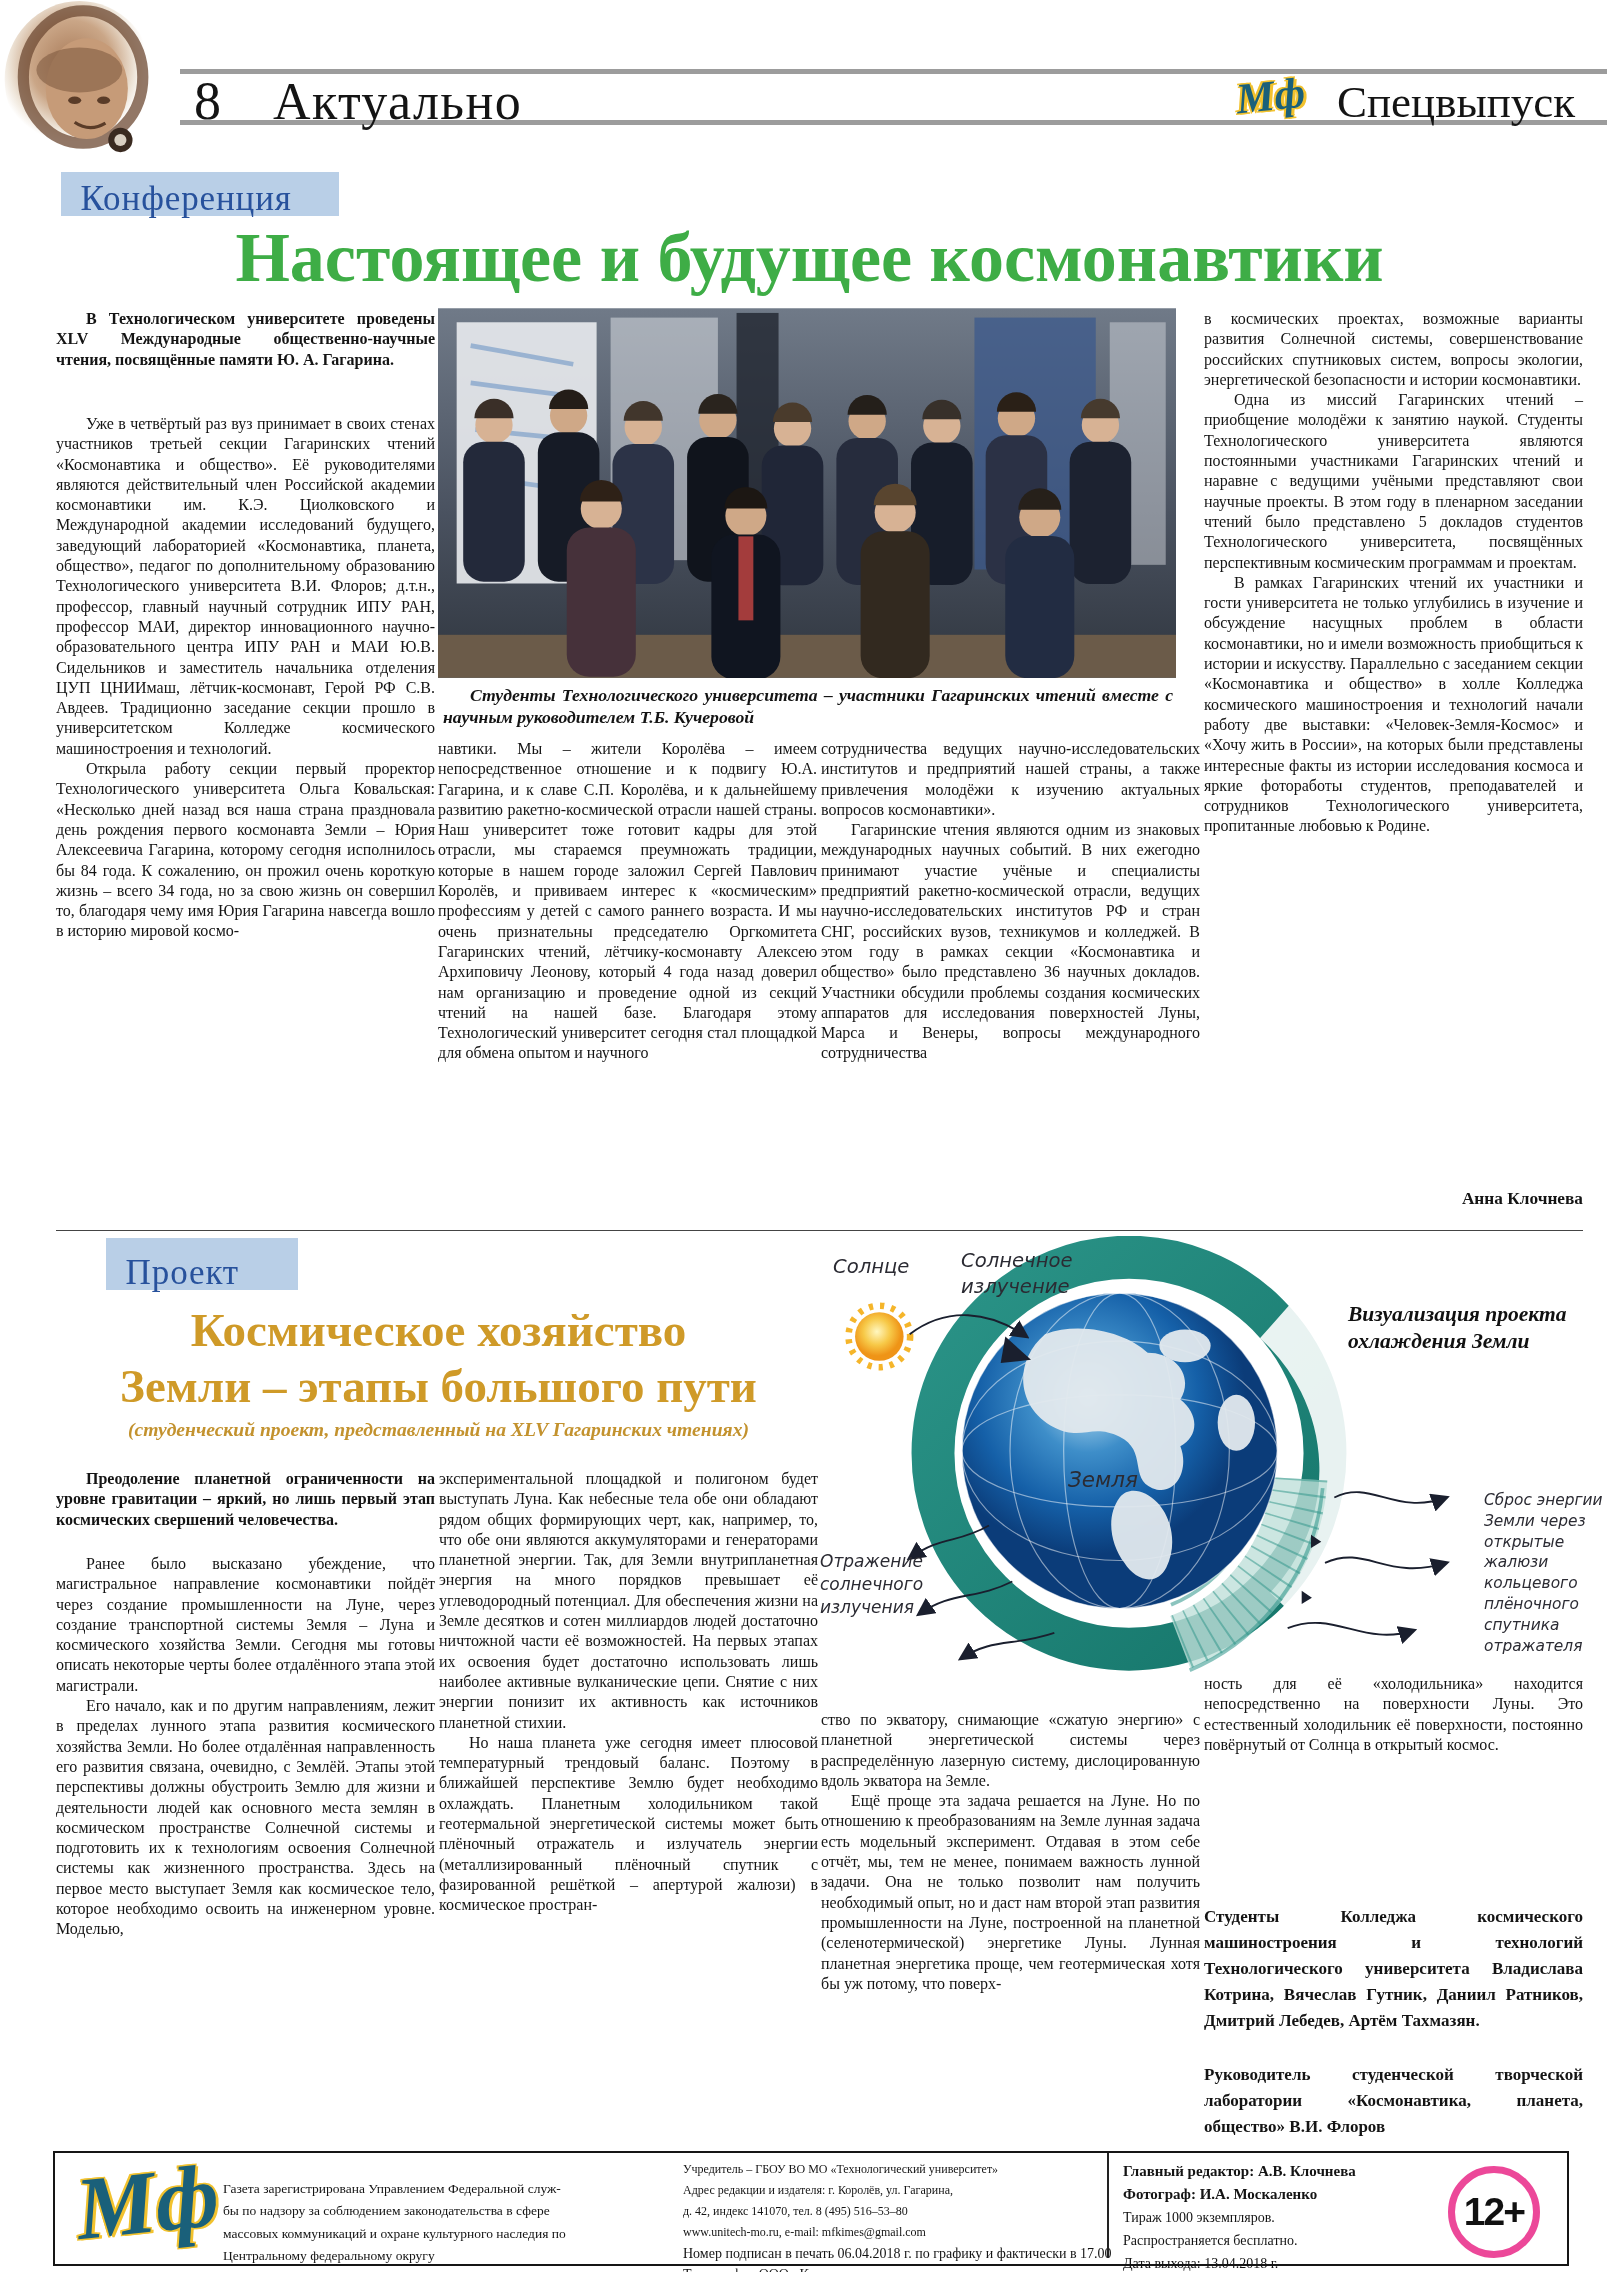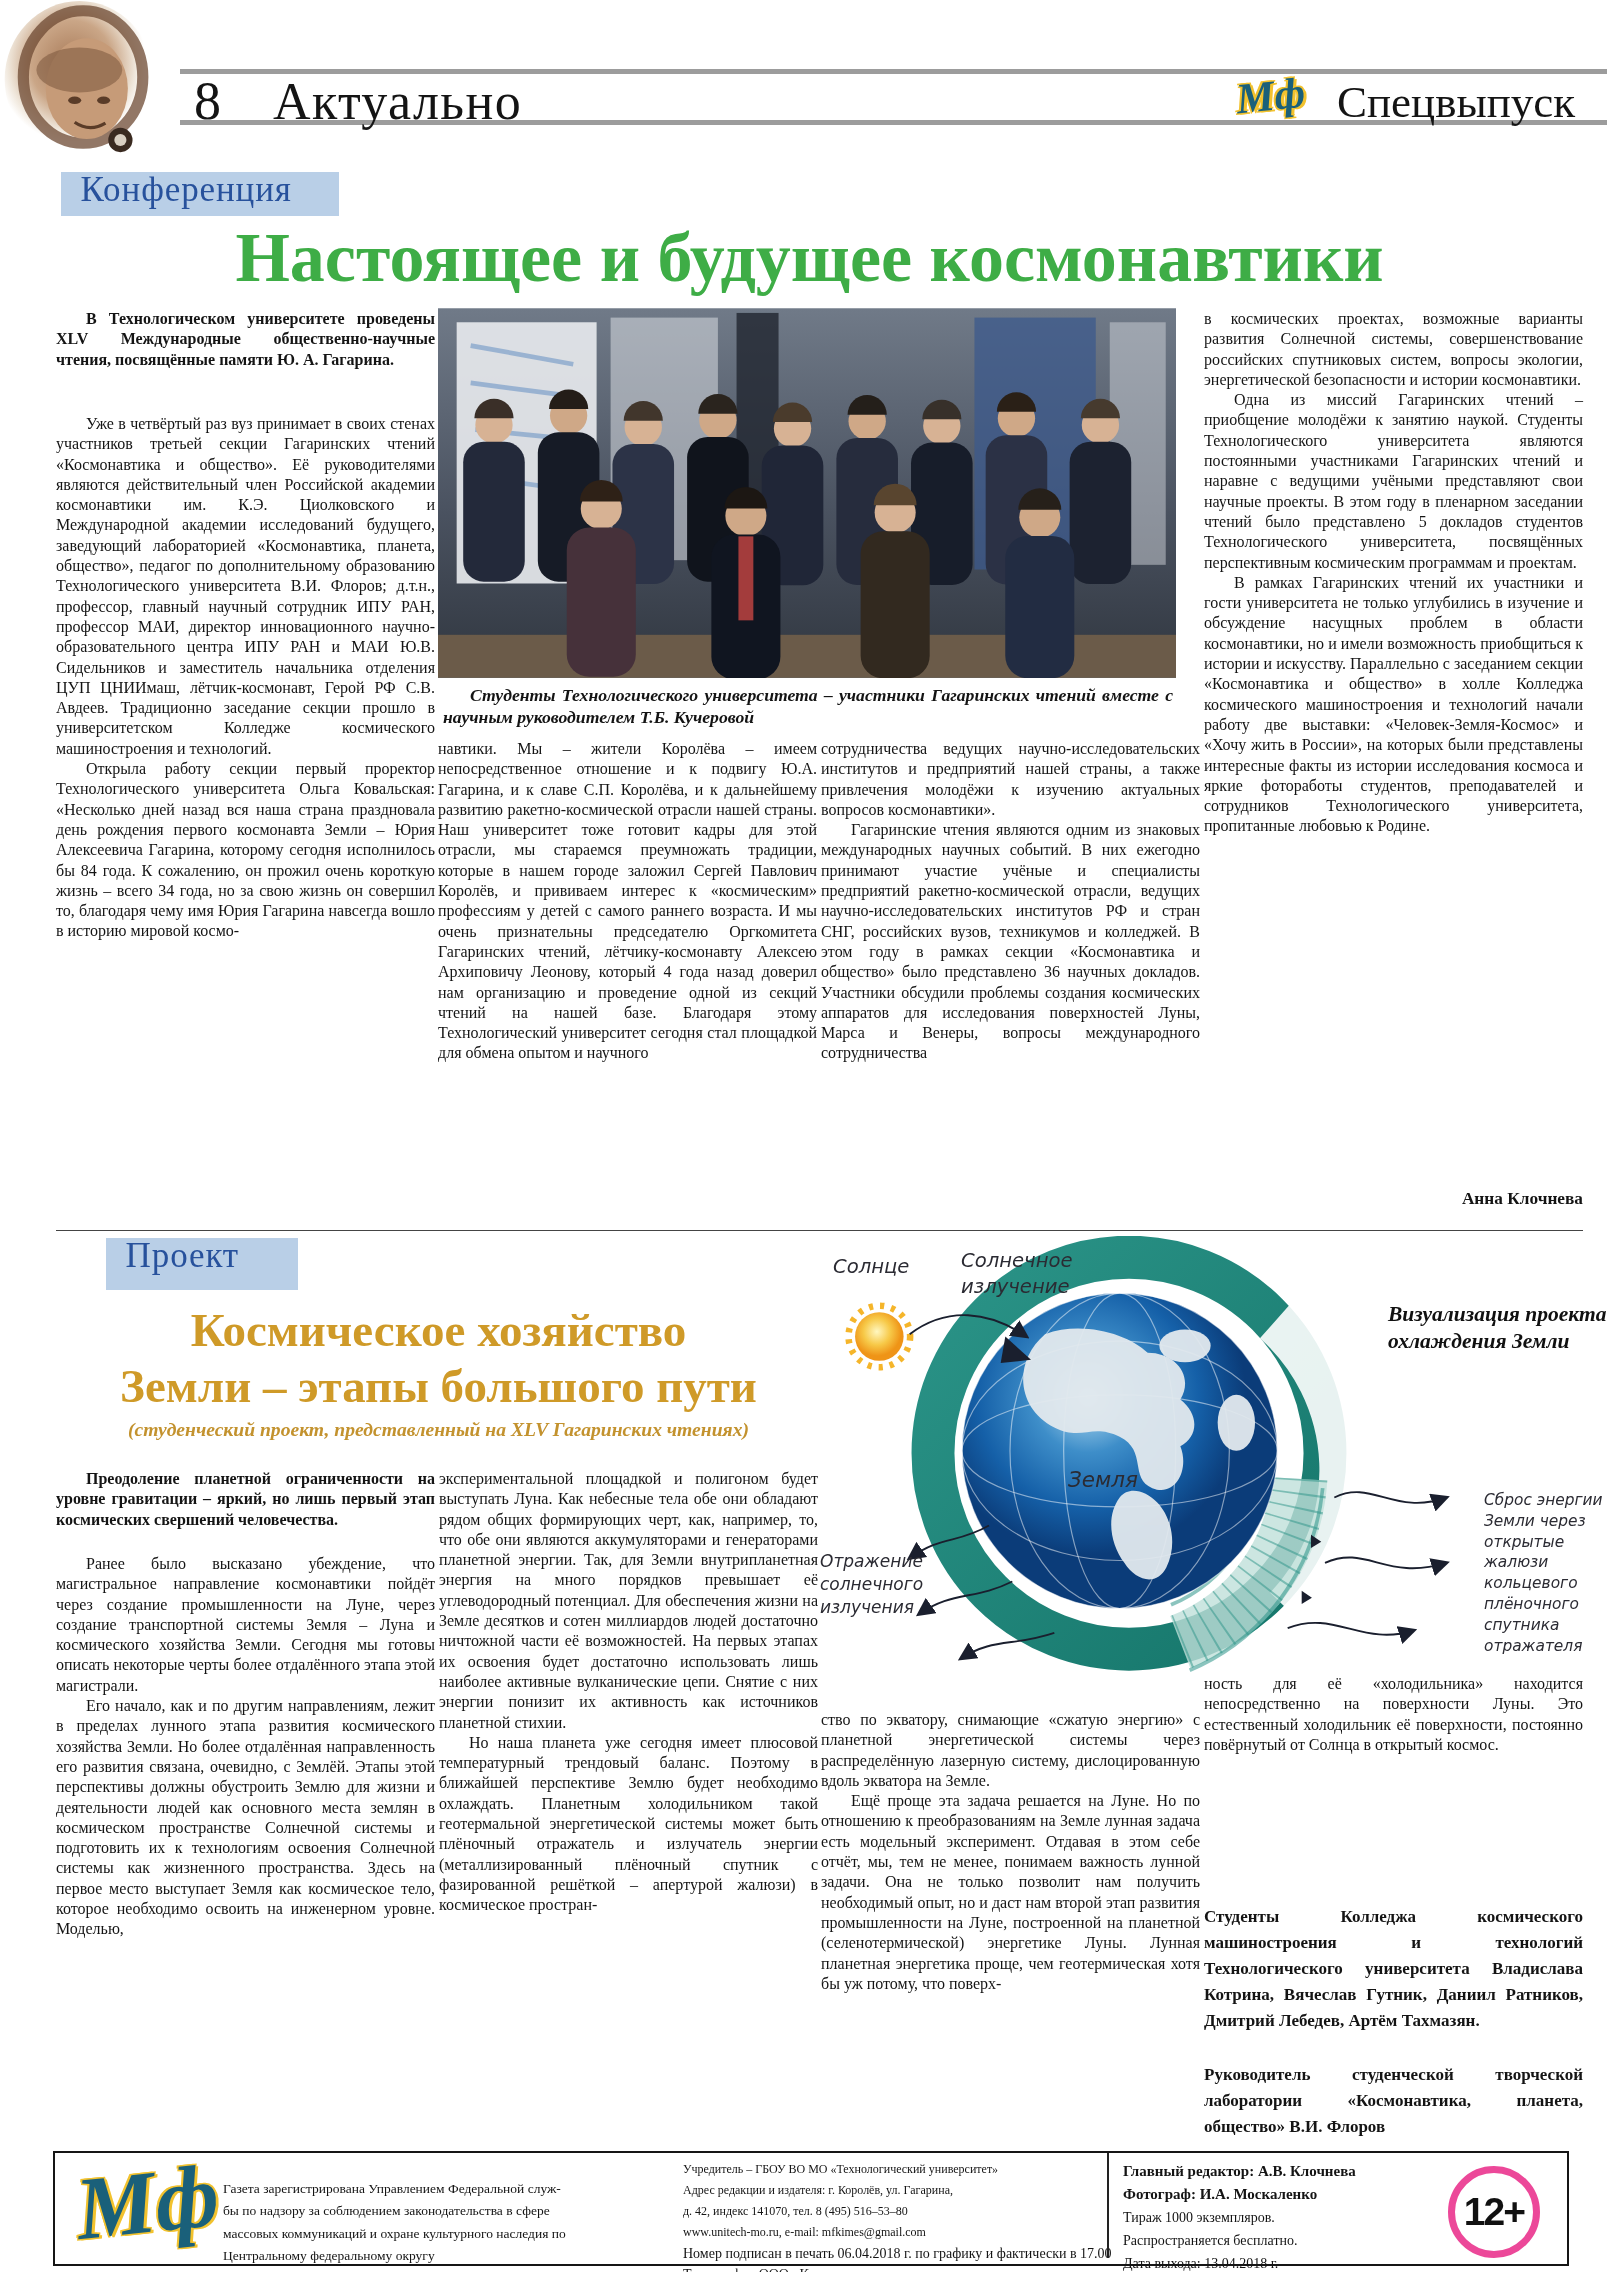--- a/index.html
+++ b/index.html
@@ -16,38 +16,38 @@
   .header-issue { font-size:45px; line-height:1; }
   .logo-mf {
     font-style:italic; font-weight:bold; color:#1a607a;
     text-shadow: 2.8px 1.4px 0 #f2c22e, -1.9px -1.4px 0 #f2c22e, 1.4px -1.4px 0 #f2c22e, -1.4px 1.4px 0 #f2c22e;
     transform:rotate(-6deg); line-height:1;
   }
 
   
   .label-box {
     background:#b9cfe7; color:#27519c; font-size:35px; line-height:1;
-    display:flex; align-items:flex-start; padding-left:19.6px; letter-spacing:0.9px;
+    display:flex; align-items:flex-end; padding-left:19.6px; letter-spacing:0.9px;
   }
 
   .h1-green { color:#3ead46; font-weight:bold; font-size:70px; line-height:1; text-align:center; white-space:nowrap; }
   .h2-gold  { color:#cf9a28; font-weight:bold; font-size:47px; line-height:1.18; text-align:center; white-space:nowrap; }
   .subtitle-gold { color:#c3922e; font-weight:bold; font-style:italic; font-size:19.6px; text-align:center; white-space:nowrap; }
 
   
   .body-col p { margin:0; text-indent:30px; text-align:justify; font-size:16px; line-height:20.3px; }
   .body-col.cont p:first-child { text-indent:0; }
   .lead-bold p { font-weight:bold; text-indent:30px; }
   .caption { font-style:italic; font-weight:bold; font-size:17.7px; line-height:22.4px; text-align:justify; text-indent:27px; margin:0; }
   .author { font-weight:bold; font-size:17.3px; text-align:right; }
   .credits { font-weight:bold; font-size:17px; line-height:26px; text-align:justify; margin:0; }
 
   
   .ill-label { font-family:"DejaVu Sans", sans-serif; font-style:italic; color:#2b2b33; font-size:17.3px; line-height:1.35; }
-  .ill-title { font-weight:bold; font-style:italic; font-size:21.5px; line-height:1.25; color:#101010; font-family:"Liberation Serif",serif;margin-left:40px; }
+  .ill-title { font-weight:bold; font-style:italic; font-size:21.5px; line-height:1.25; color:#101010; font-family:"Liberation Serif",serif; }
 
   
   .footer-box { border:2.8px solid #151515; }
   .footer-col div { margin:0; }
   .f-left  { font-size:13.5px; line-height:22.4px; }
   .f-mid   { font-size:14px; line-height:21px; }
   .f-mid   div:nth-child(-n+4) { font-weight:normal; font-size:12px; }
   .f-right { font-size:14px; line-height:23px; }
   .f-right div:nth-child(-n+2) { font-weight:bold; font-size:15px; }
   .badge-12 {

